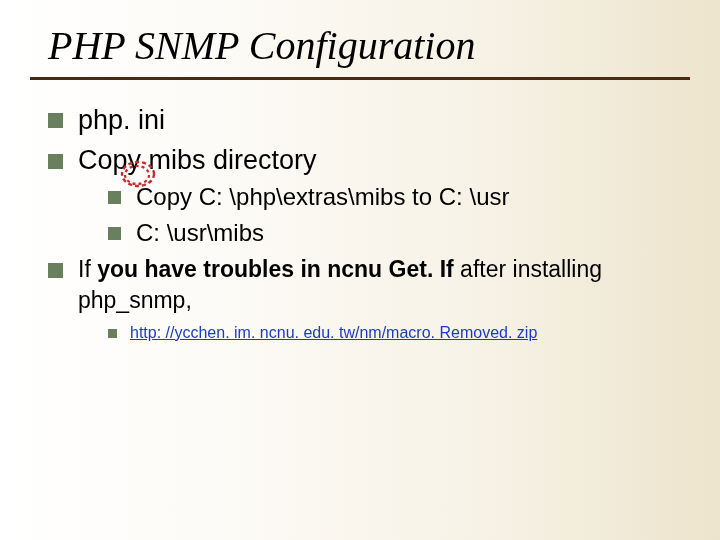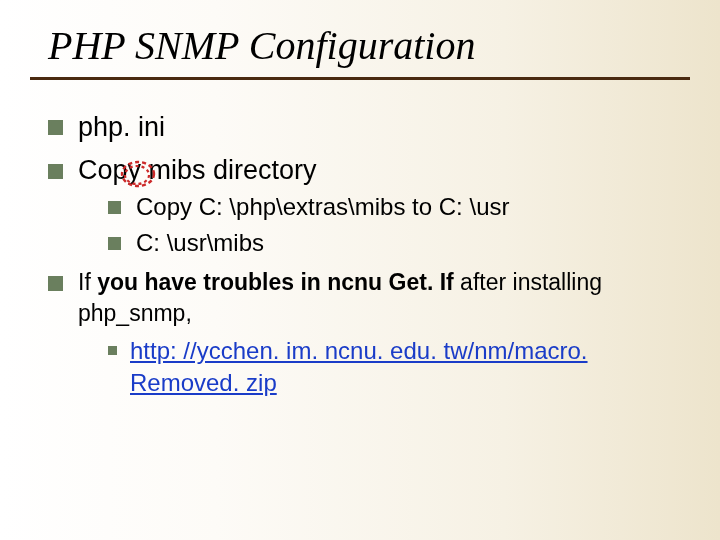--- a/index.html
+++ b/index.html
@@ -50,35 +50,35 @@
   
   .lvl1 > li::before {
     content: "";
     position: absolute;
     left: 0;
     top: 0.42em;
     width: 15px;
     height: 15px;
     background: #6a7f5e;
   }
-  .lvl1 > li { font-size: 27px; margin-top: 7px; }
+  .lvl1 > li { font-size: 27px; }
   
   .lvl2 { margin-top: 2px; }
   .lvl2 > li { font-size: 24px; padding-left: 28px; }
   .lvl2 > li::before {
     content: "";
     position: absolute;
     left: 0;
     top: 0.42em;
     width: 13px;
     height: 13px;
     background: #6a7f5e;
   }
   
-  .lvl3 > li { font-size: 24px; padding-left: 22px; margin-bottom: 2px; }
+  .lvl3 > li { font-size: 16px; padding-left: 22px; margin-bottom: 2px; }
   .lvl3 > li::before {
     content: "";
     position: absolute;
     left: 0;
     top: 0.45em;
     width: 9px;
     height: 9px;
     background: #6a7f5e;
   }
   .code { font-family: "Courier New", Courier, monospace; }

